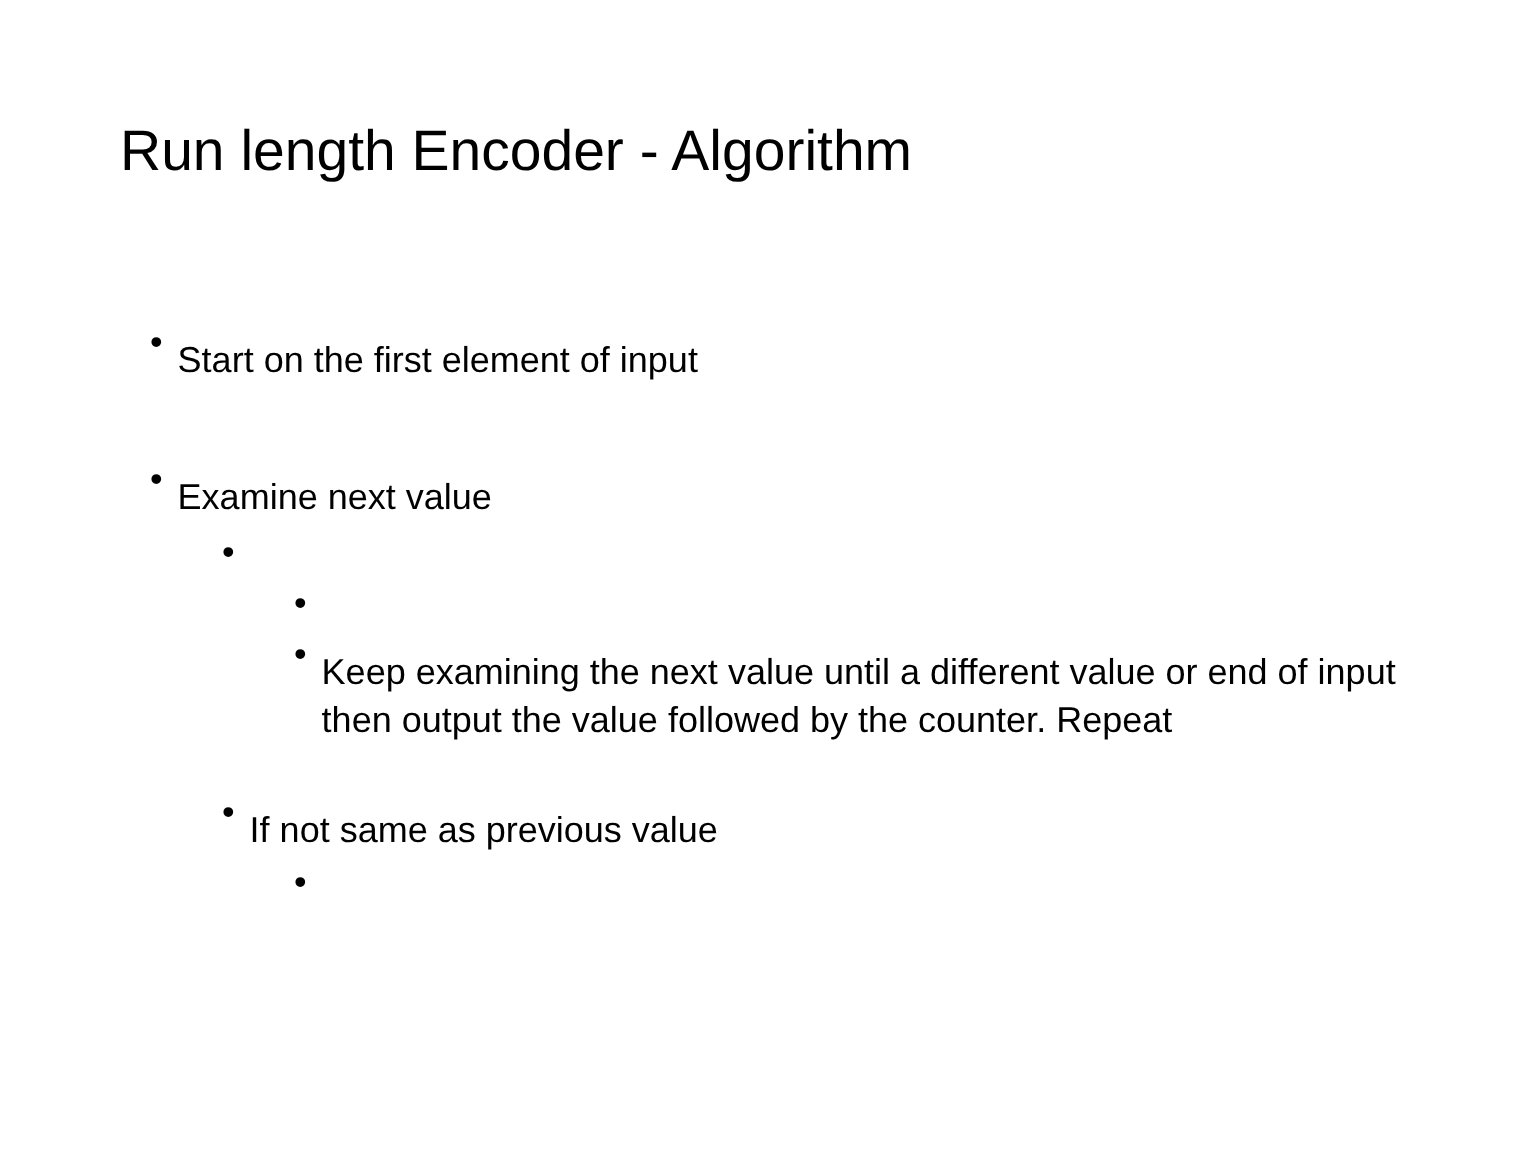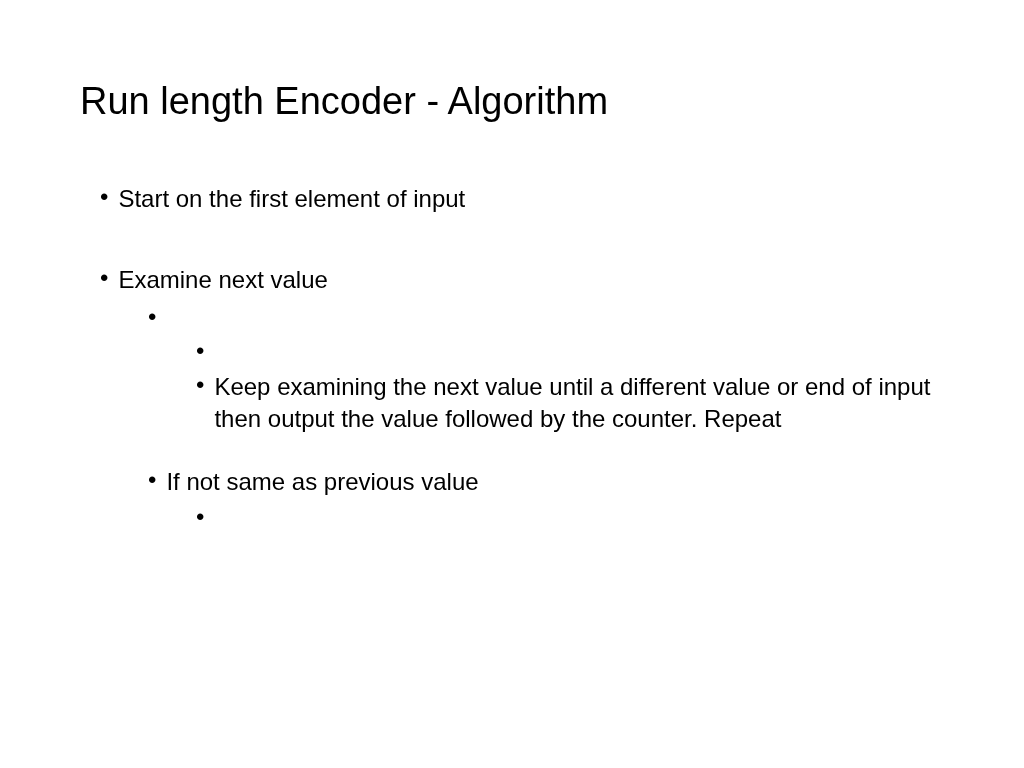--- a/index.html
+++ b/index.html
@@ -11,21 +11,21 @@
       width: 1024px;
       height: 768px;
       background: #ffffff;
       font-family: Arial, Helvetica, sans-serif;
       color: #000000;
       padding: 80px 80px 0 80px;
     }
     .slide-title {
       font-size: 38px;
       font-weight: normal;
-      margin-bottom: 60px;
+      margin-bottom: 92px;
     }
     .content {
       padding-left: 20px;
     }
     .bullet-l1 {
       font-size: 24px;
       margin-bottom: 50px;
       display: flex;
     }
     .bullet-l1.tight {
@@ -42,20 +42,21 @@
       padding-left: 96px;
       margin-bottom: 6px;
       display: flex;
     }
     .dot {
       margin-right: 10px;
       flex-shrink: 0;
     }
     .text {
       line-height: 1.3;
+      margin-top: 10px;
     }
   </style>
 </head>
 <body>
 
 <h1 class="slide-title">Run length Encoder - Algorithm</h1>
 
 <div class="content">
 
   <div class="bullet-l1">

